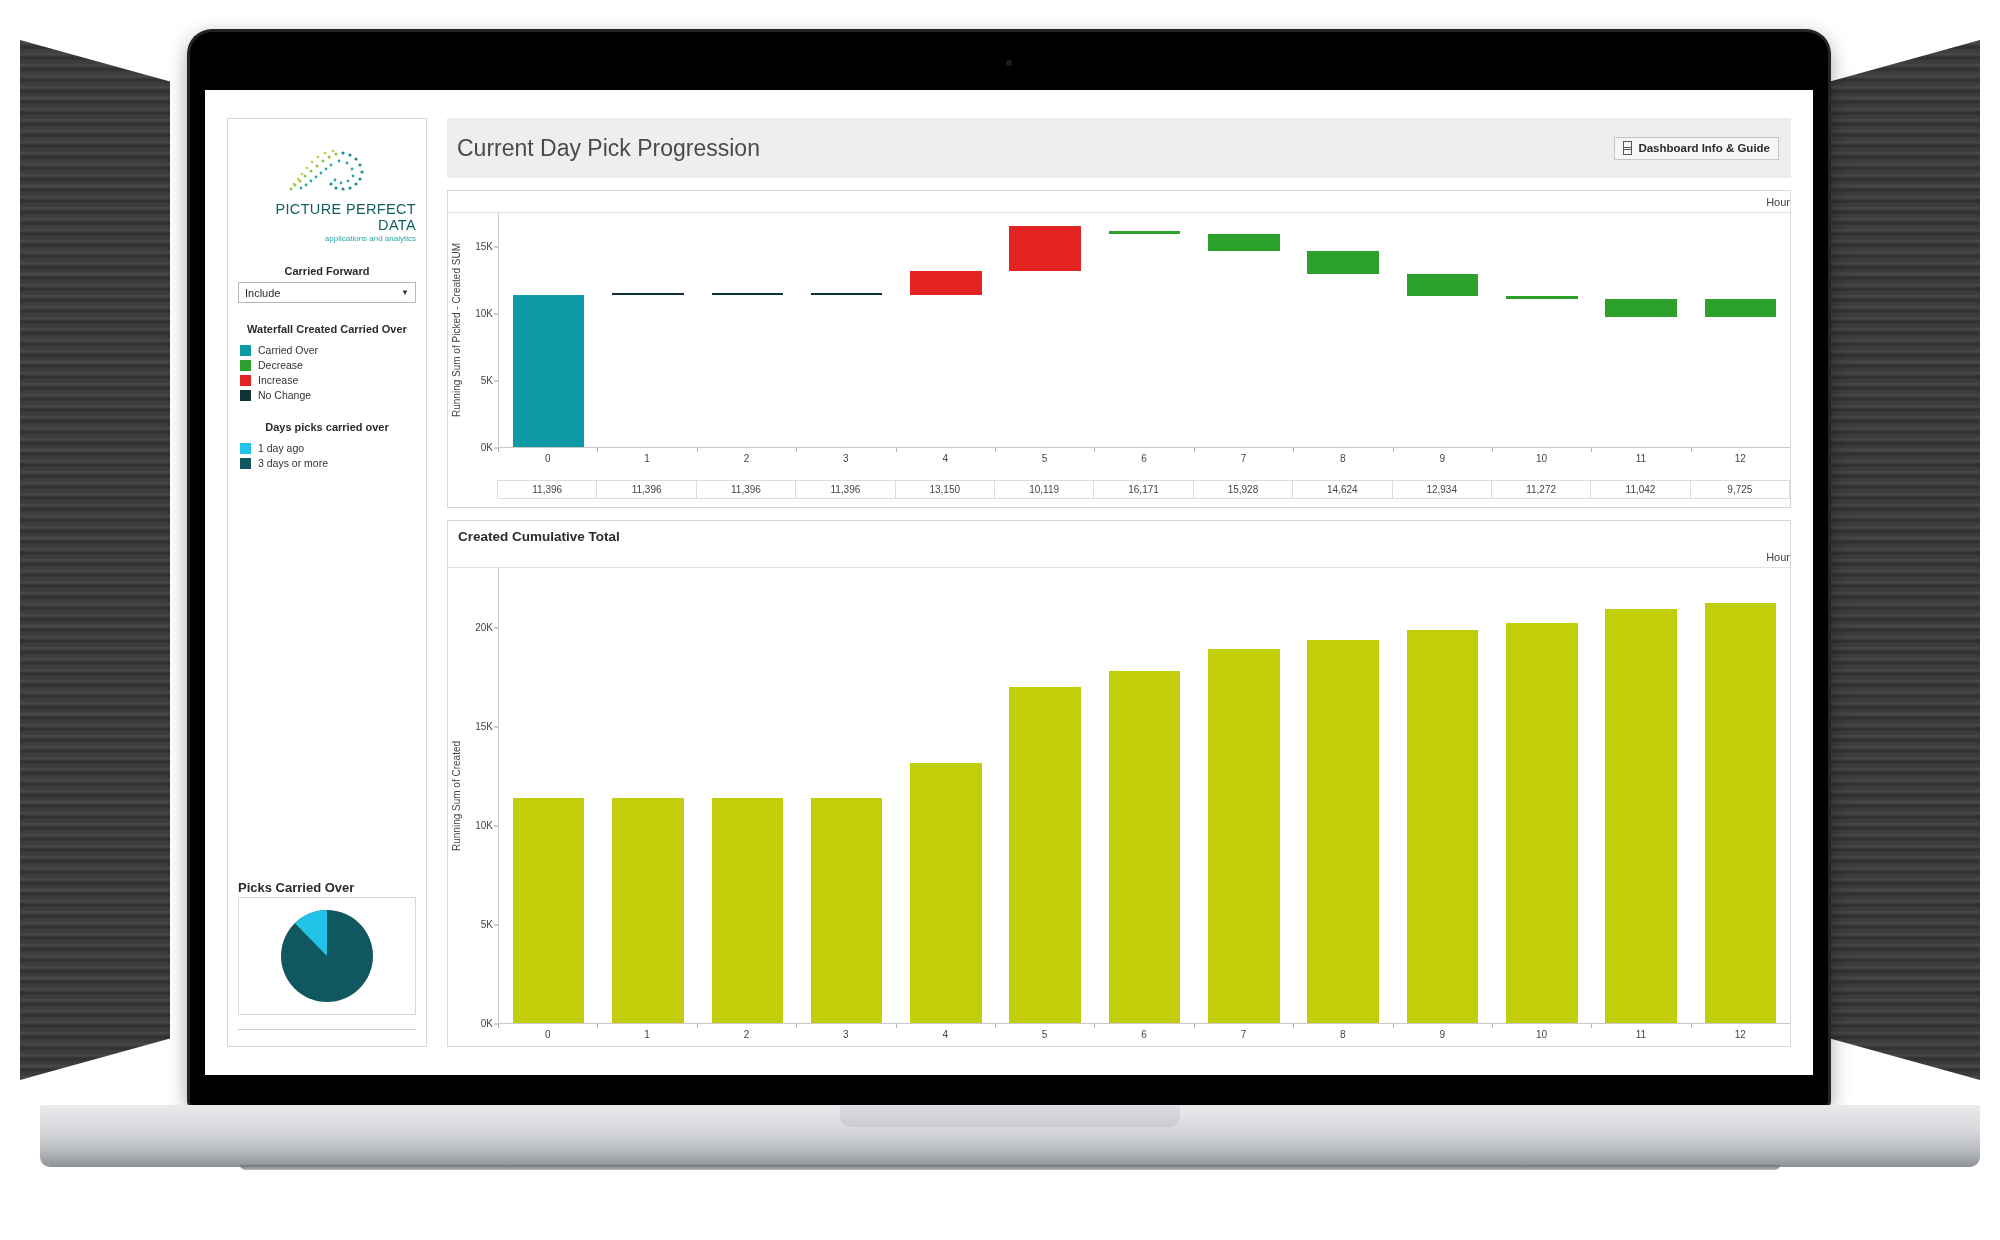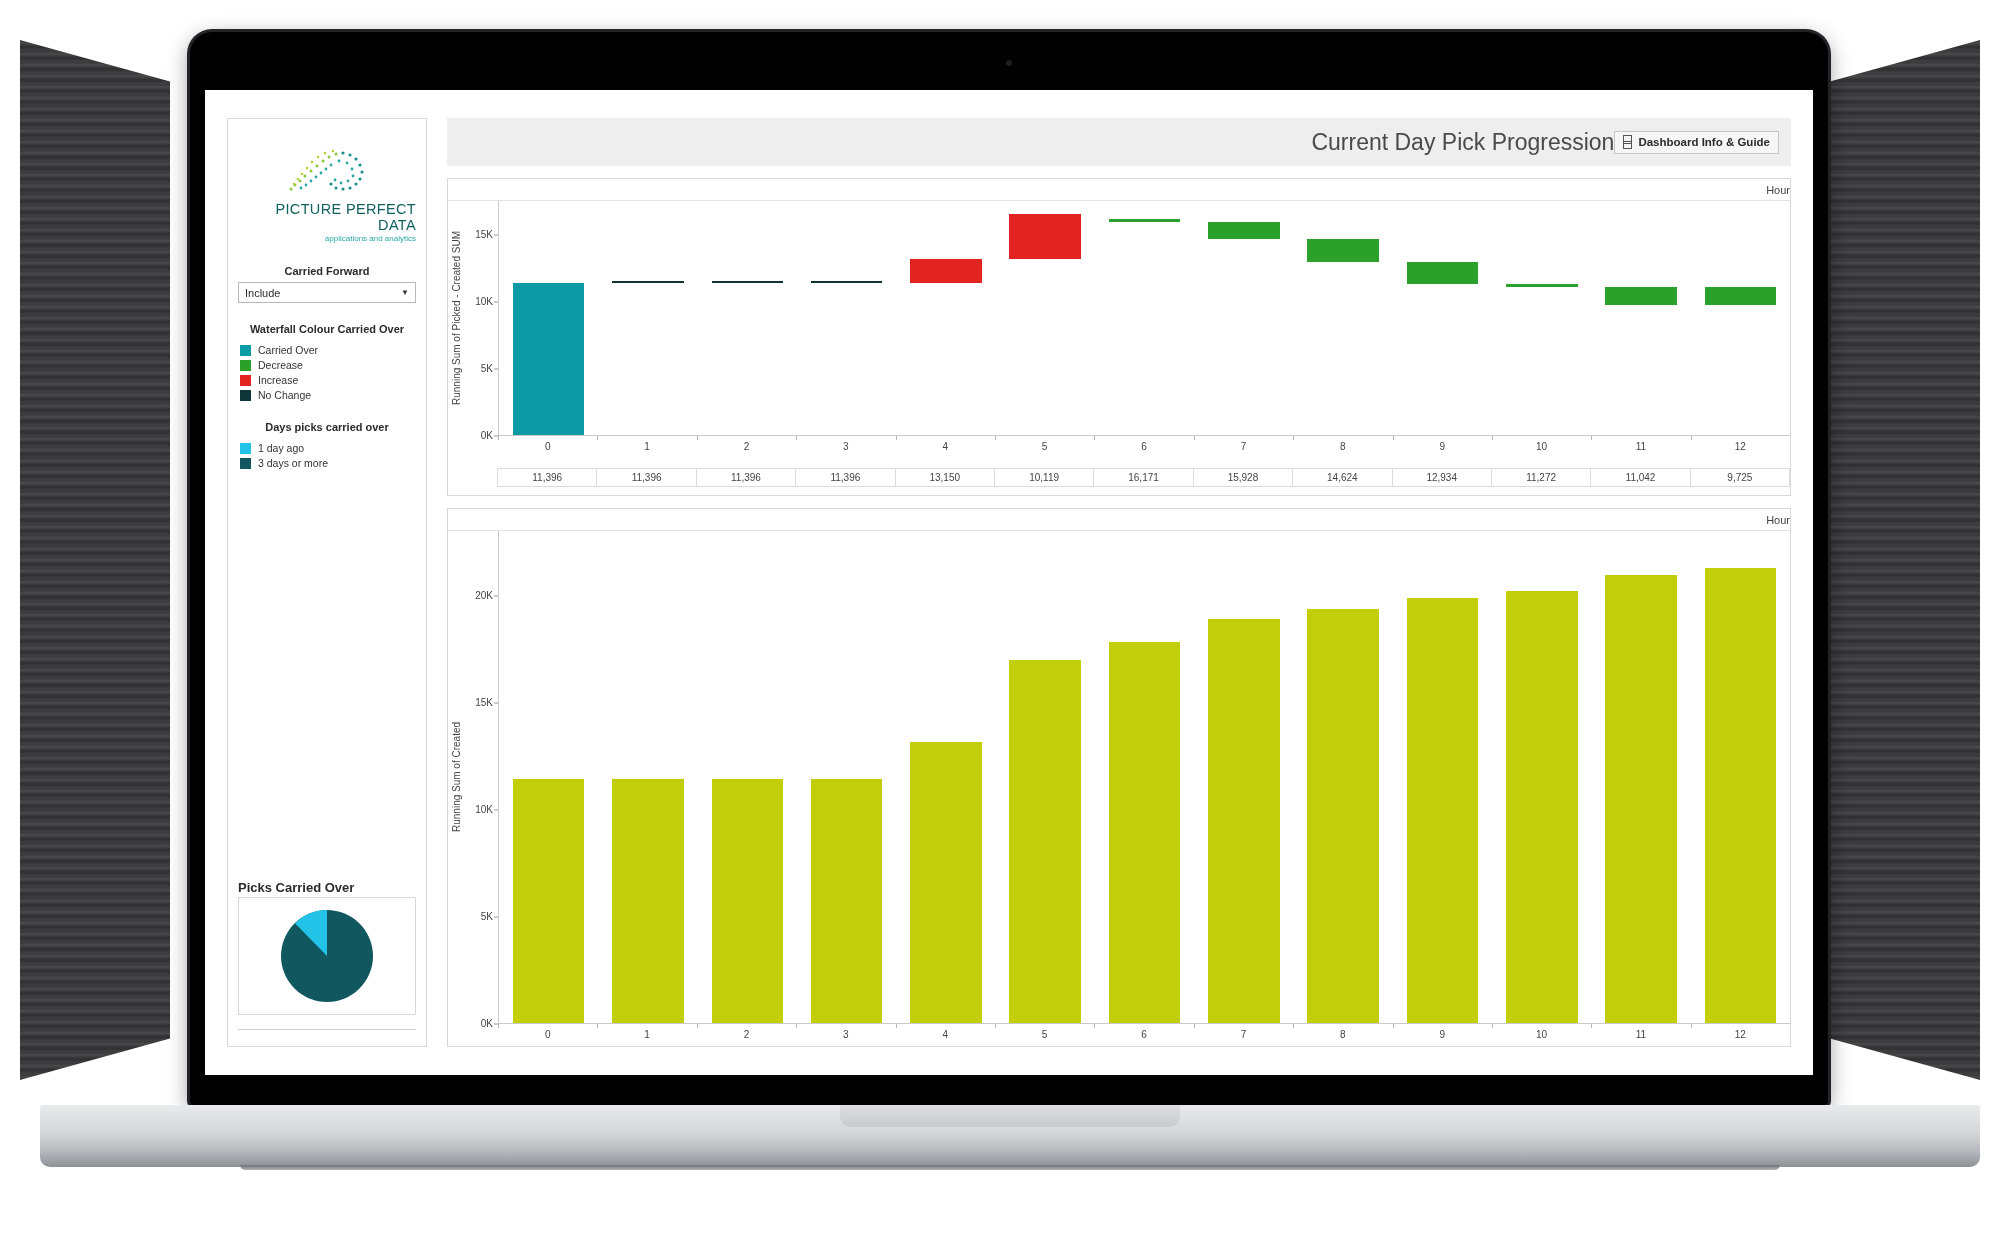--- a/index.html
+++ b/index.html
@@ -87,21 +87,21 @@
   .swatch { width: 11px; height: 11px; flex:0 0 11px; }
   .legend-label { font-size: 10.5px; color:#333; }
 
   .pie-block { margin-top: auto; padding-bottom: 6px; }
   .pie-title { font-size: 13px; font-weight: bold; color:#2b2b2b; margin-bottom: 2px; }
   .pie-frame { border:1px solid #d8d8d8; height: 118px; display:flex; align-items:center; justify-content:center; }
   .pie-rule { border-top:1px solid #d0d0d0; margin-top: 14px; }
 
   .content { flex:1; display:flex; flex-direction:column; padding-left: 20px; }
 
-  .topbar { height: 48px; background:#eeeeee; display:flex; align-items:center; justify-content:flex-end; padding: 0 12px 0 10px; }
+  .topbar { height: 60px; background:#eeeeee; display:flex; align-items:center; justify-content:space-between; padding: 0 12px 0 10px; }
   .page-title { font-size: 23px; color:#4a4a4a; font-weight: 400; }
   .info-btn {
     border:1px solid #c6c6c6; background:#f6f6f6;
     height: 23px; padding: 0 8px; display:flex; align-items:center; gap:6px;
     font-size: 11.5px; font-weight: bold; color:#2b2b2b; cursor:pointer;
   }
   .info-glyph { width: 9px; height: 14px; border:1px solid #555; position:relative; }
   .info-glyph:before, .info-glyph:after {
     content:""; position:absolute; left:0; width:100%; border-top:1px solid #555;
   }
@@ -208,21 +208,21 @@
             <div class="logo-name">PICTURE PERFECT DATA</div>
             <div class="logo-tag">applications and analytics</div>
           </div>
 
           <div class="sb-heading">Carried Forward</div>
           <div class="cf-select">
             <span>Include</span>
             <span class="cf-caret">▼</span>
           </div>
 
-          <div class="sb-heading sub">Waterfall Colour Carried Over</div>
+          <div class="sb-heading sub">Waterfall Created Carried Over</div>
           <div class="legend">
             <div class="legend-row">
               <span class="swatch" style="background:#0c9aa4"></span>
               <span class="legend-label">Carried Over</span>
             </div>
             <div class="legend-row">
               <span class="swatch" style="background:#2ba02b"></span>
               <span class="legend-label">Decrease</span>
             </div>
             <div class="legend-row">
@@ -350,20 +350,21 @@
                 <div class="valcell">15,928</div>
                 <div class="valcell">14,624</div>
                 <div class="valcell">12,934</div>
                 <div class="valcell">11,272</div>
                 <div class="valcell">11,042</div>
                 <div class="valcell">9,725</div>
               </div>
           </div>
 
           <div class="panel" style="flex:1;display:flex;flex-direction:column;">
+            <div class="panel-title">Created Cumulative Total</div>
             <div class="chart-hour-head">Hour</div>
             <div class="plot-row" style="flex:1;">
               <div class="yaxis-title">Running Sum of Created</div>
               <div class="yaxis-ticks" id="cm-yticks">
                   <div class="ytick" style="top: 100%;">0K</div>
                   <div class="ytick" style="top: 78.2609%;">5K</div>
                   <div class="ytick" style="top: 56.5217%;">10K</div>
                   <div class="ytick" style="top: 34.7826%;">15K</div>
                   <div class="ytick" style="top: 13.0435%;">20K</div>
                 </div>

